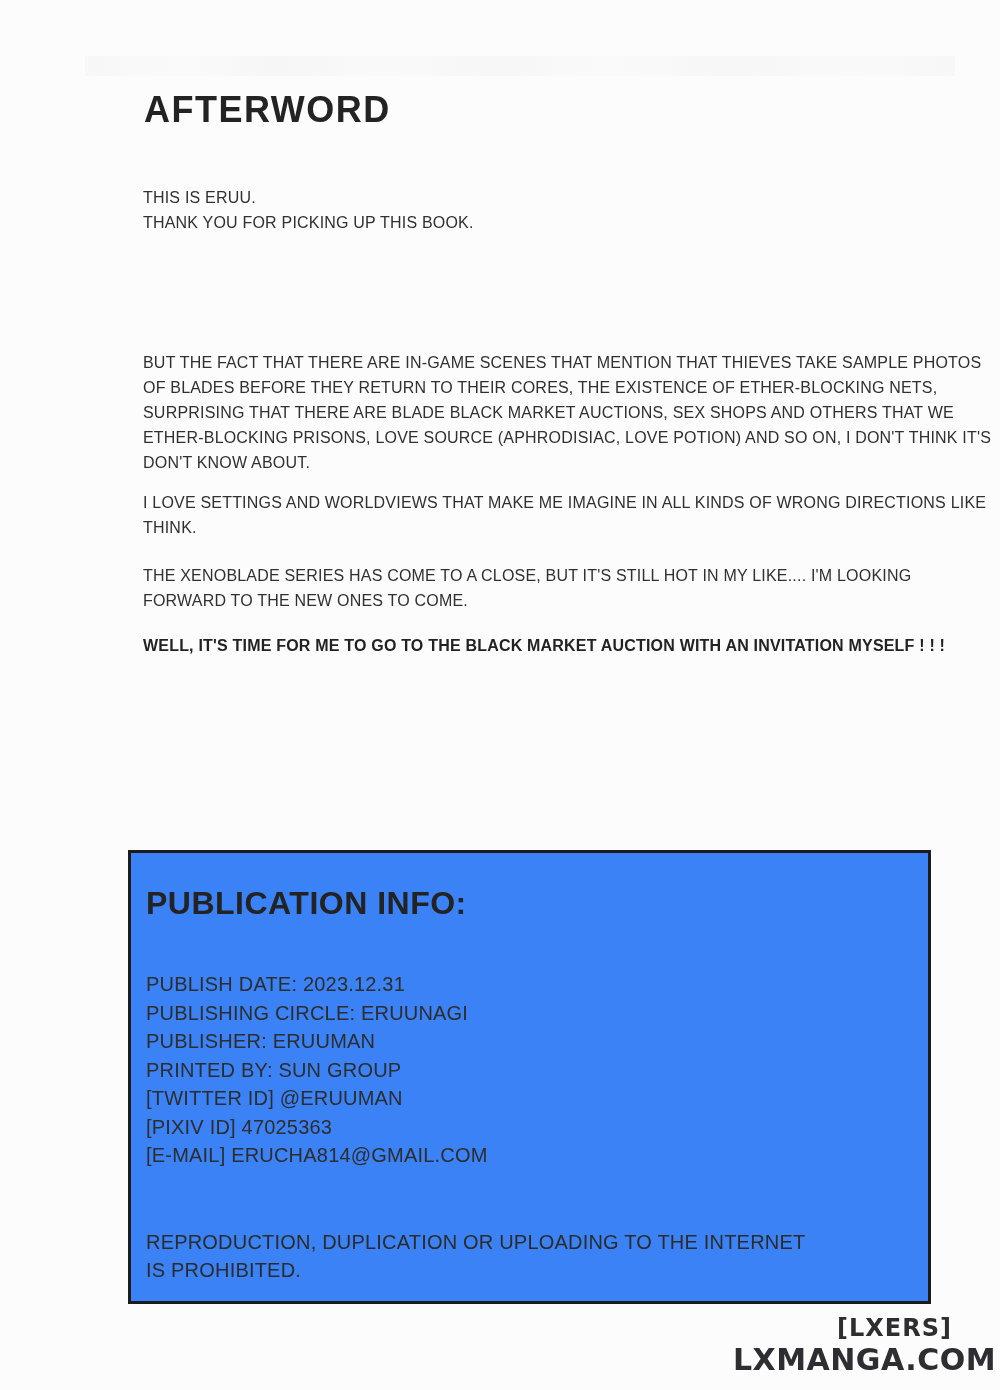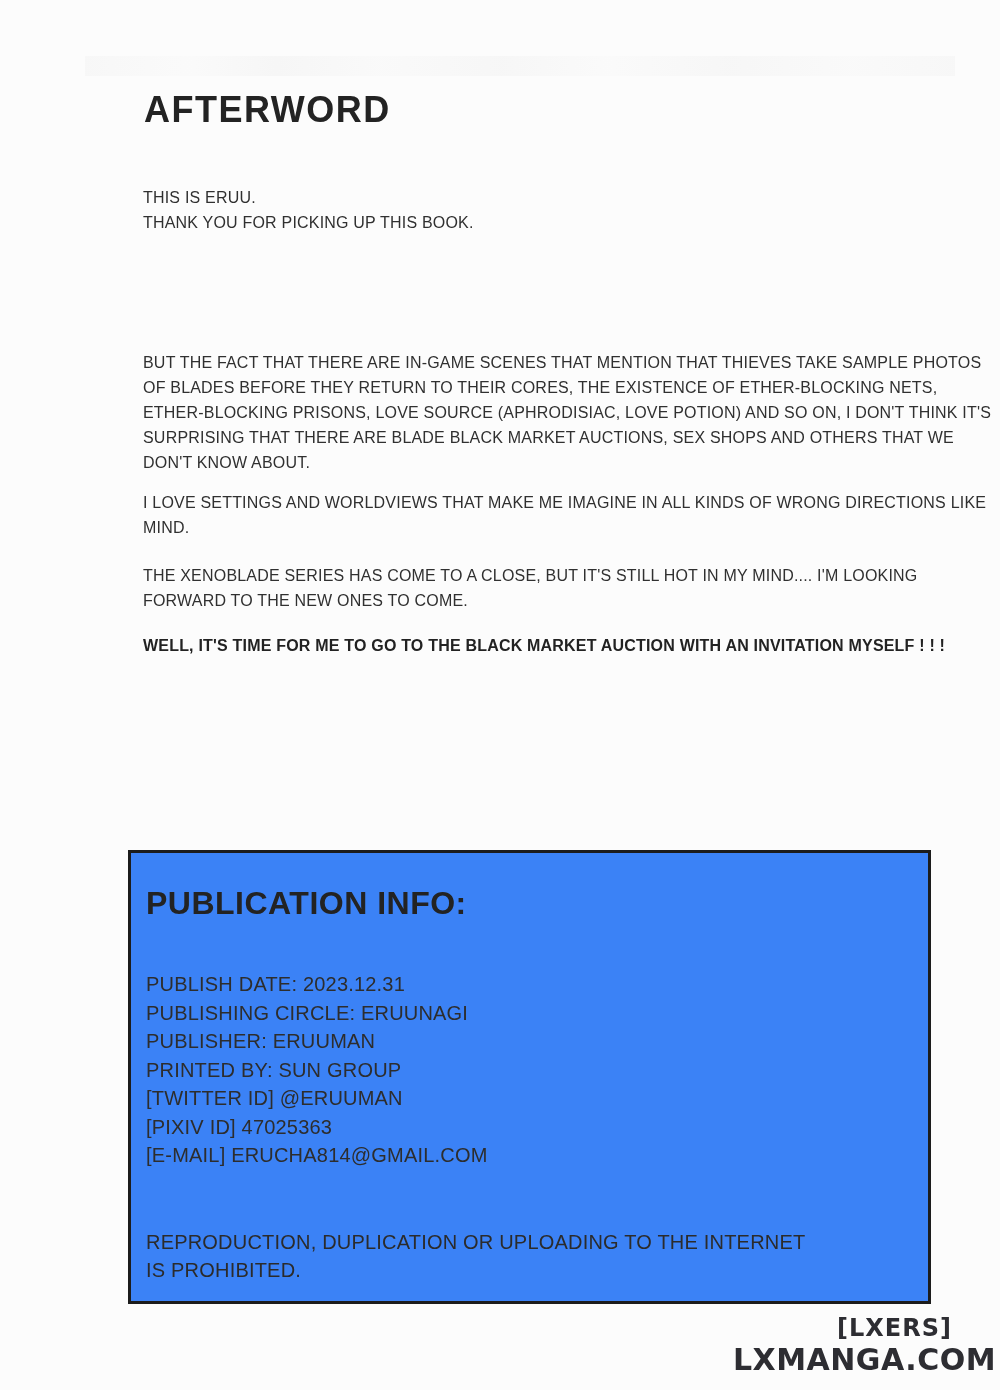--- a/index.html
+++ b/index.html
@@ -108,32 +108,32 @@
 
   <div class="para" style="top:185px">
     <div class="line">THIS IS ERUU.</div>
     <div class="line">THANK YOU FOR PICKING UP THIS BOOK.</div>
   </div>
 
 
   <div class="para" style="top:350px">
     <div class="line">BUT THE FACT THAT THERE ARE IN-GAME SCENES THAT MENTION THAT THIEVES TAKE SAMPLE PHOTOS</div>
     <div class="line">OF BLADES BEFORE THEY RETURN TO THEIR CORES, THE EXISTENCE OF ETHER-BLOCKING NETS,</div>
+    <div class="line">SURPRISING THAT THERE ARE BLADE BLACK MARKET AUCTIONS, SEX SHOPS AND OTHERS THAT WE</div>
     <div class="line">ETHER-BLOCKING PRISONS, LOVE SOURCE (APHRODISIAC, LOVE POTION) AND SO ON, I DON'T THINK IT'S</div>
-    <div class="line">SURPRISING THAT THERE ARE BLADE BLACK MARKET AUCTIONS, SEX SHOPS AND OTHERS THAT WE</div>
     <div class="line">DON'T KNOW ABOUT.</div>
   </div>
 
   <div class="para" style="top:490px">
     <div class="line">I LOVE SETTINGS AND WORLDVIEWS THAT MAKE ME IMAGINE IN ALL KINDS OF WRONG DIRECTIONS LIKE</div>
-    <div class="line">MIND.</div>
+    <div class="line">THINK.</div>
   </div>
 
   <div class="para" style="top:563px">
-    <div class="line">THE XENOBLADE SERIES HAS COME TO A CLOSE, BUT IT'S STILL HOT IN MY MIND.... I'M LOOKING</div>
+    <div class="line">THE XENOBLADE SERIES HAS COME TO A CLOSE, BUT IT'S STILL HOT IN MY LIKE.... I'M LOOKING</div>
     <div class="line">FORWARD TO THE NEW ONES TO COME.</div>
   </div>
 
   <div class="para" style="top:633px">
     <div class="line bold">WELL, IT'S TIME FOR ME TO GO TO THE BLACK MARKET AUCTION WITH AN INVITATION MYSELF ! ! !</div>
   </div>
 
   <div class="pub-box">
     <h2 class="pub-heading">PUBLICATION INFO:</h2>
     <div class="pub-lines">

